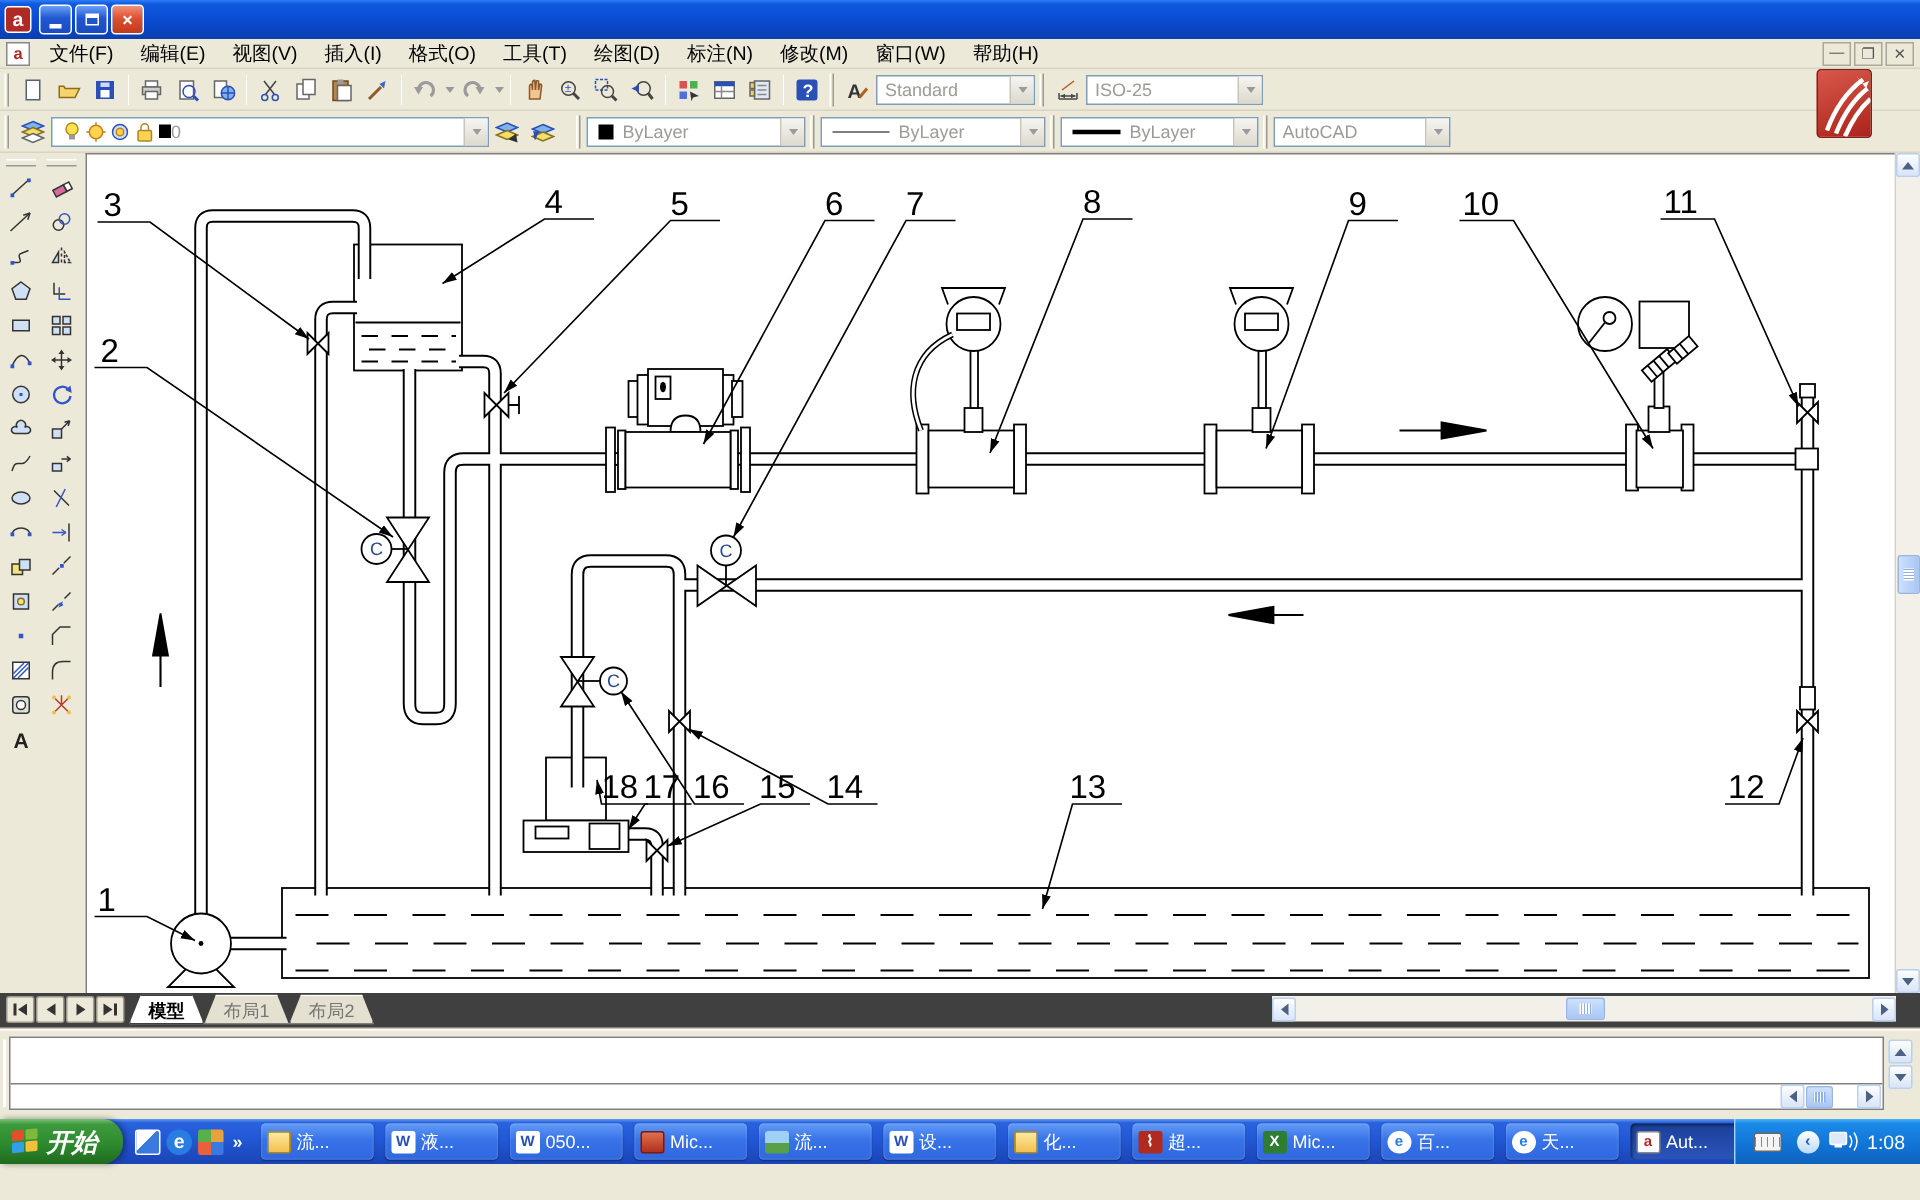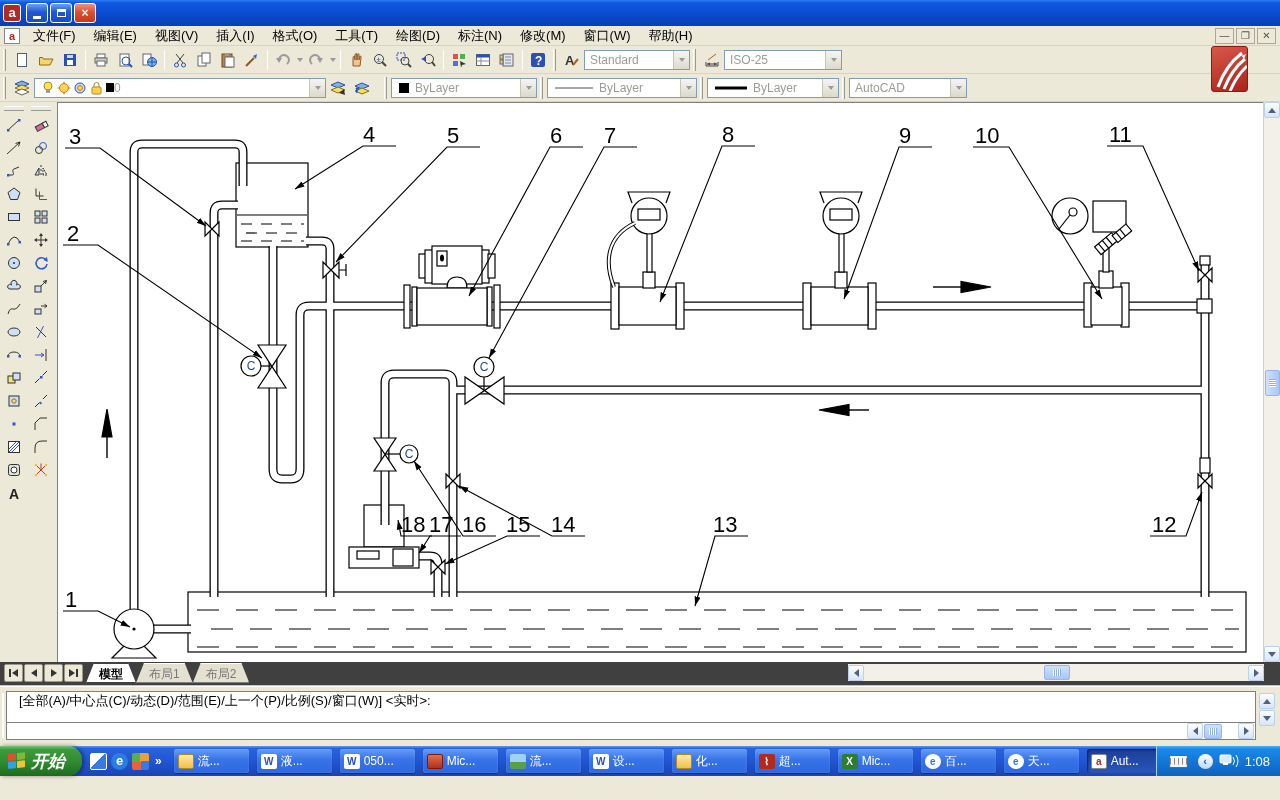--- a/index.html
+++ b/index.html
@@ -879,21 +879,20 @@
       <div class="hspacer"></div>
       <div class="sbtn">
           <div class="arr rt"></div>
         </div>
     </div>
   </div>
 
   <div class="cmdwin">
     <div class="cmdgrip"></div>
     <div class="cmdbox">
-      <div class="cmdline">[全部(A)/中心点(C)/动态(D)/范围(E)/上一个(P)/比例(S)/窗口(W)] &lt;实时&gt;:</div>
       <div class="cmdsep"></div>
       <div class="cmdline"></div>
     </div>
     <div class="cmdvscroll">
       <div class="sbtn">
           <div class="arr up"></div>
         </div>
       <div class="sbtn">
           <div class="arr dn"></div>
         </div>

